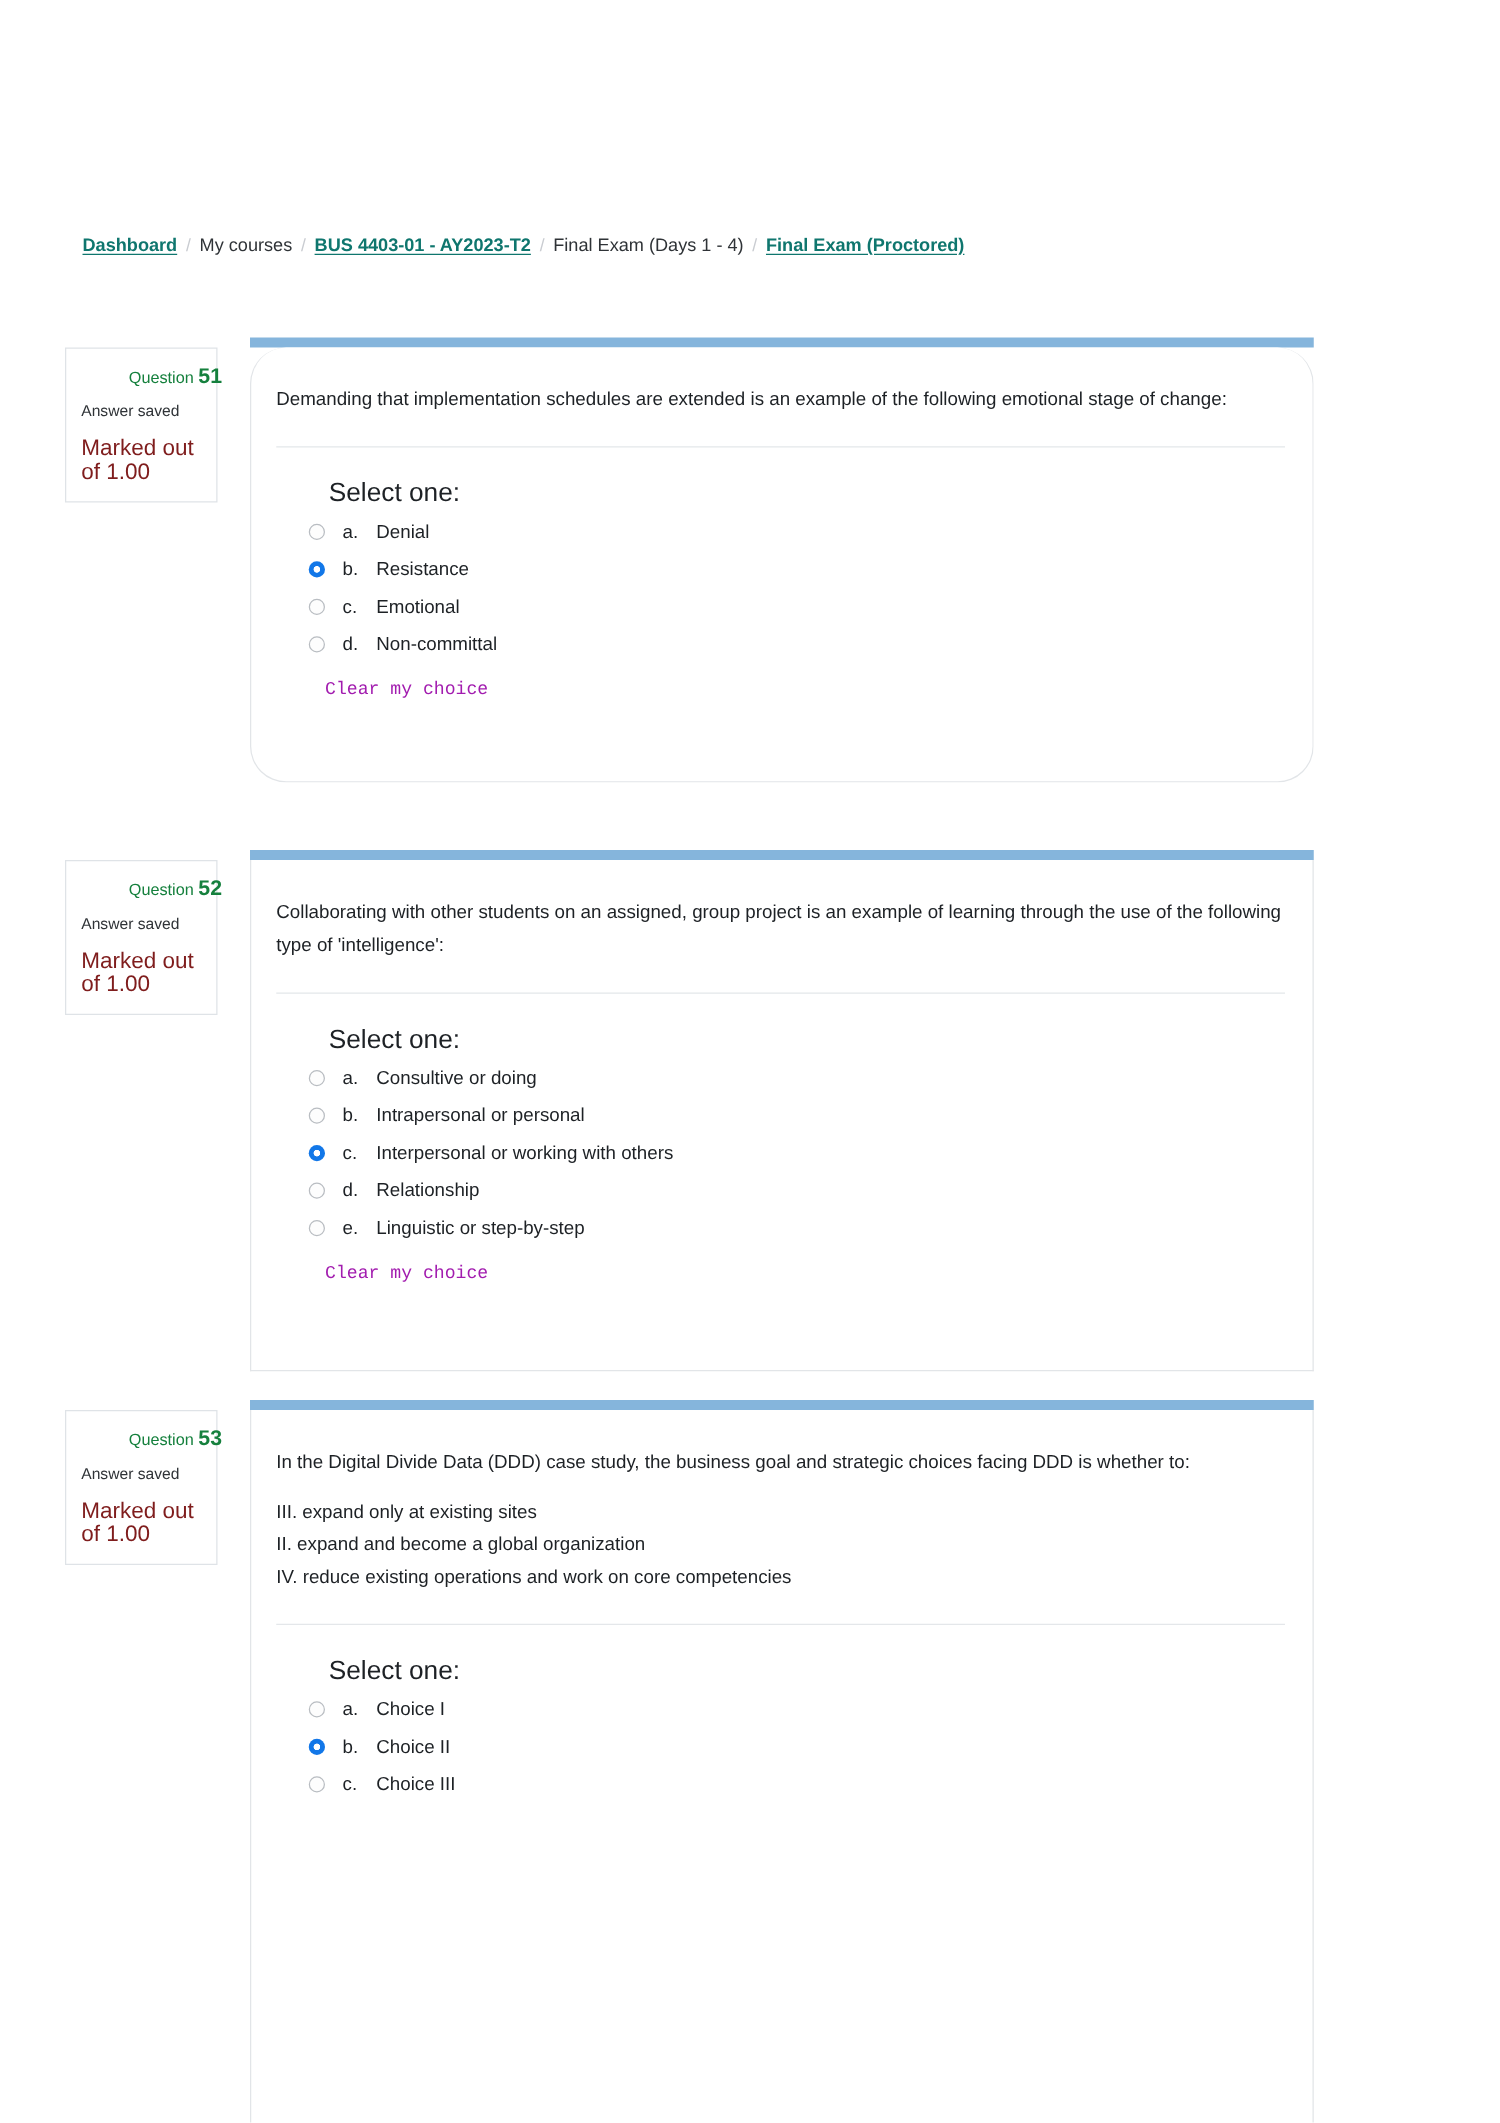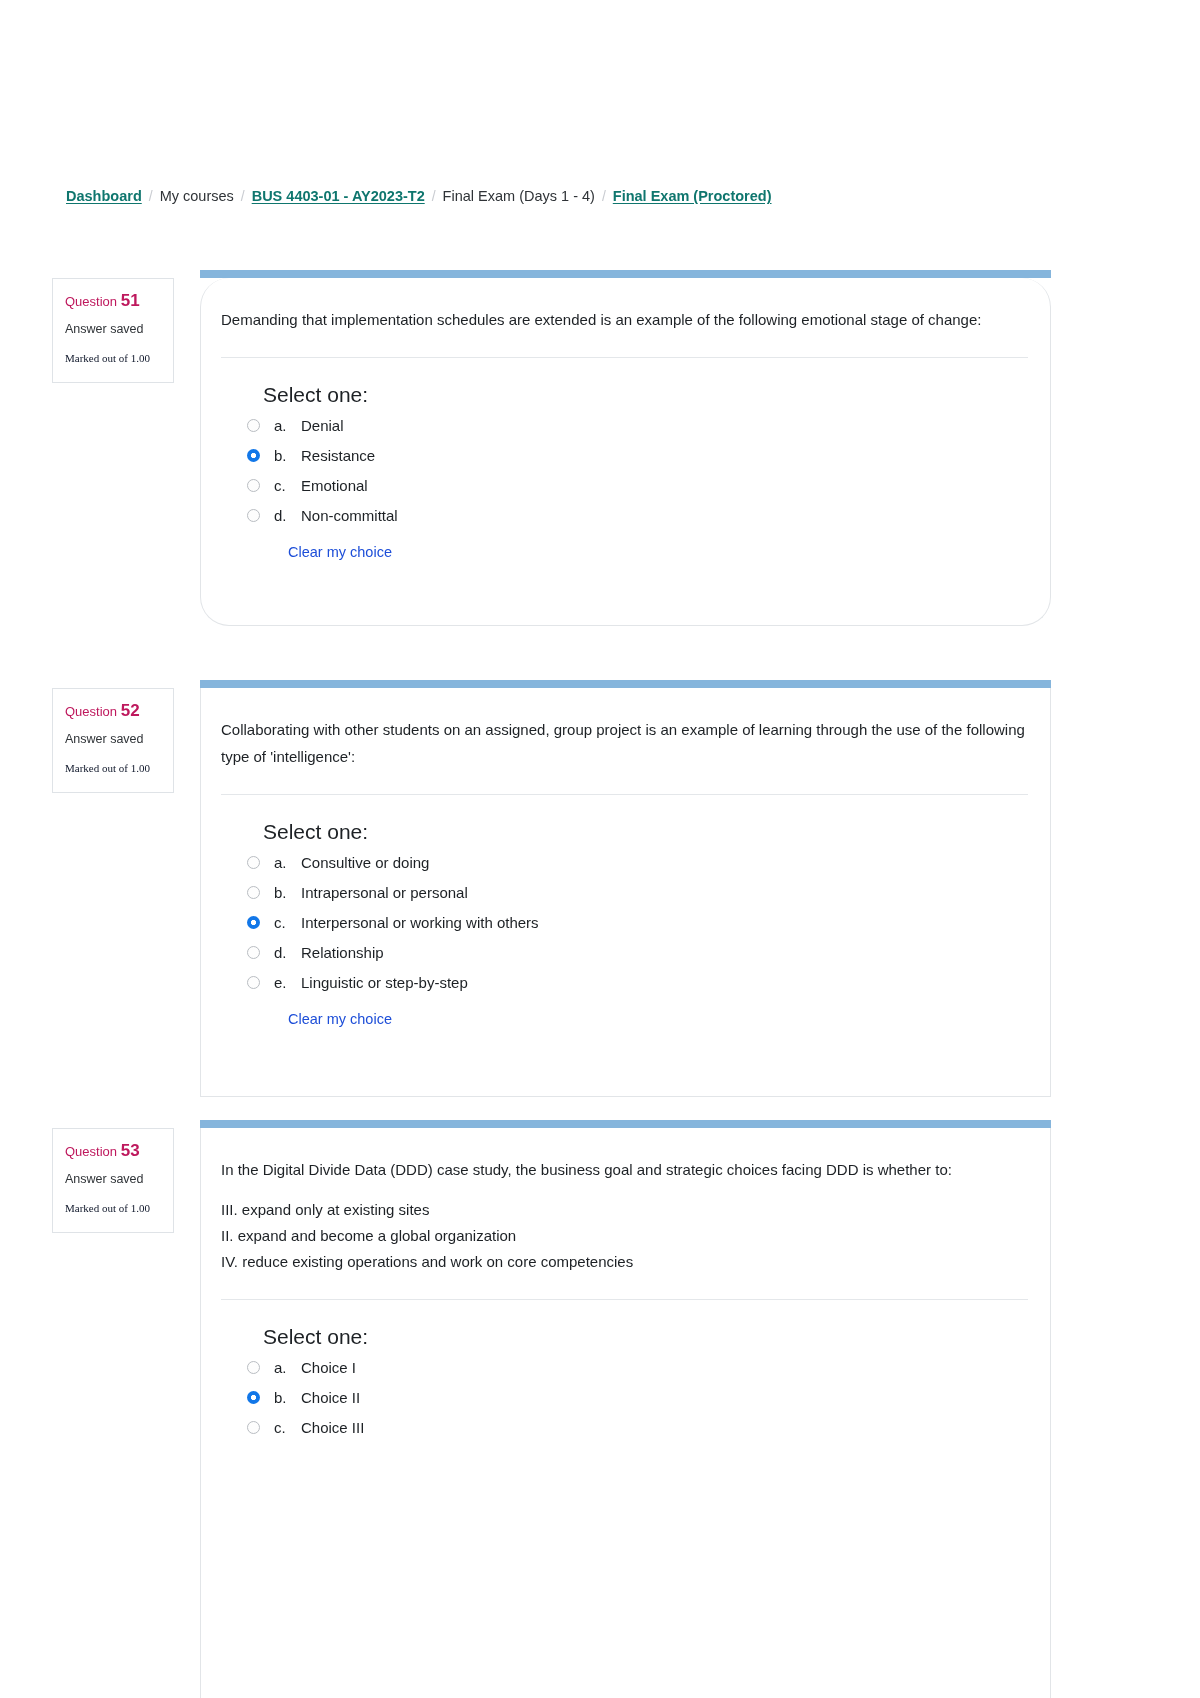--- a/index.html
+++ b/index.html
@@ -46,41 +46,41 @@
   .qinfo {
     position: absolute;
     left: 52px;
     width: 122px;
     border: 1px solid #dfe3e7;
     background: #ffffff;
     padding: 13px 12px 14px 12px;
   }
   .qinfo-title {
     font-size: 13px;
-    color: #be185d;
+    color: #15803d;
     line-height: 17px;
     margin-bottom: 11px;
     white-space: nowrap;
+    margin-left: 38px;
   }
   .qinfo-title b {
     font-size: 17px;
     font-weight: bold;
     letter-spacing: .1px;
   }
   .qinfo-state {
     font-size: 12.5px;
     color: #2f3337;
     line-height: 17px;
     margin-bottom: 11px;
   }
   .qinfo-grade {
-    font-size: 11px;
-    color: #0f172a;
+    font-size: 18px;
+    color: #7f1d1d;
     line-height: 19px;
-    font-family: Liberation Serif, serif;
   }
 
   .qcard {
     position: absolute;
     left: 200px;
     width: 851px;
     background: #ffffff;
     border: 1px solid #e2e5e8;
     border-top: none;
   }
@@ -153,26 +153,27 @@
     width: 27px;
     flex: 0 0 auto;
   }
   .opt-text {
     font-size: 15px;
     color: #1d2125;
     text-align: center;
   }
   .clear-choice {
     display: inline-block;
-    margin: 11px 0 0 67px;
+    margin: 11px 0 0 39px;
     font-size: 14.5px;
-    color: #1d4ed8;
+    color: #a21caf;
     text-decoration: none;
     line-height: 20px;
     cursor: pointer;
+    font-family: Liberation Mono, monospace;
   }
 </style>
 </head>
 <body>
 
 <div class="breadcrumb" id="breadcrumb"><span class="crumb-link">Dashboard</span><span class="crumb-sep">/</span><span class="crumb-plain">My courses</span><span class="crumb-sep">/</span><span class="crumb-link">BUS 4403-01 - AY2023-T2</span><span class="crumb-sep">/</span><span class="crumb-plain">Final Exam (Days 1 - 4)</span><span class="crumb-sep">/</span><span class="crumb-link">Final Exam (Proctored)</span></div>
 
 <div id="questions-root">
     <div class="qrow" style="top: 0px;">
       <div class="qinfo" style="top: 278px;">

